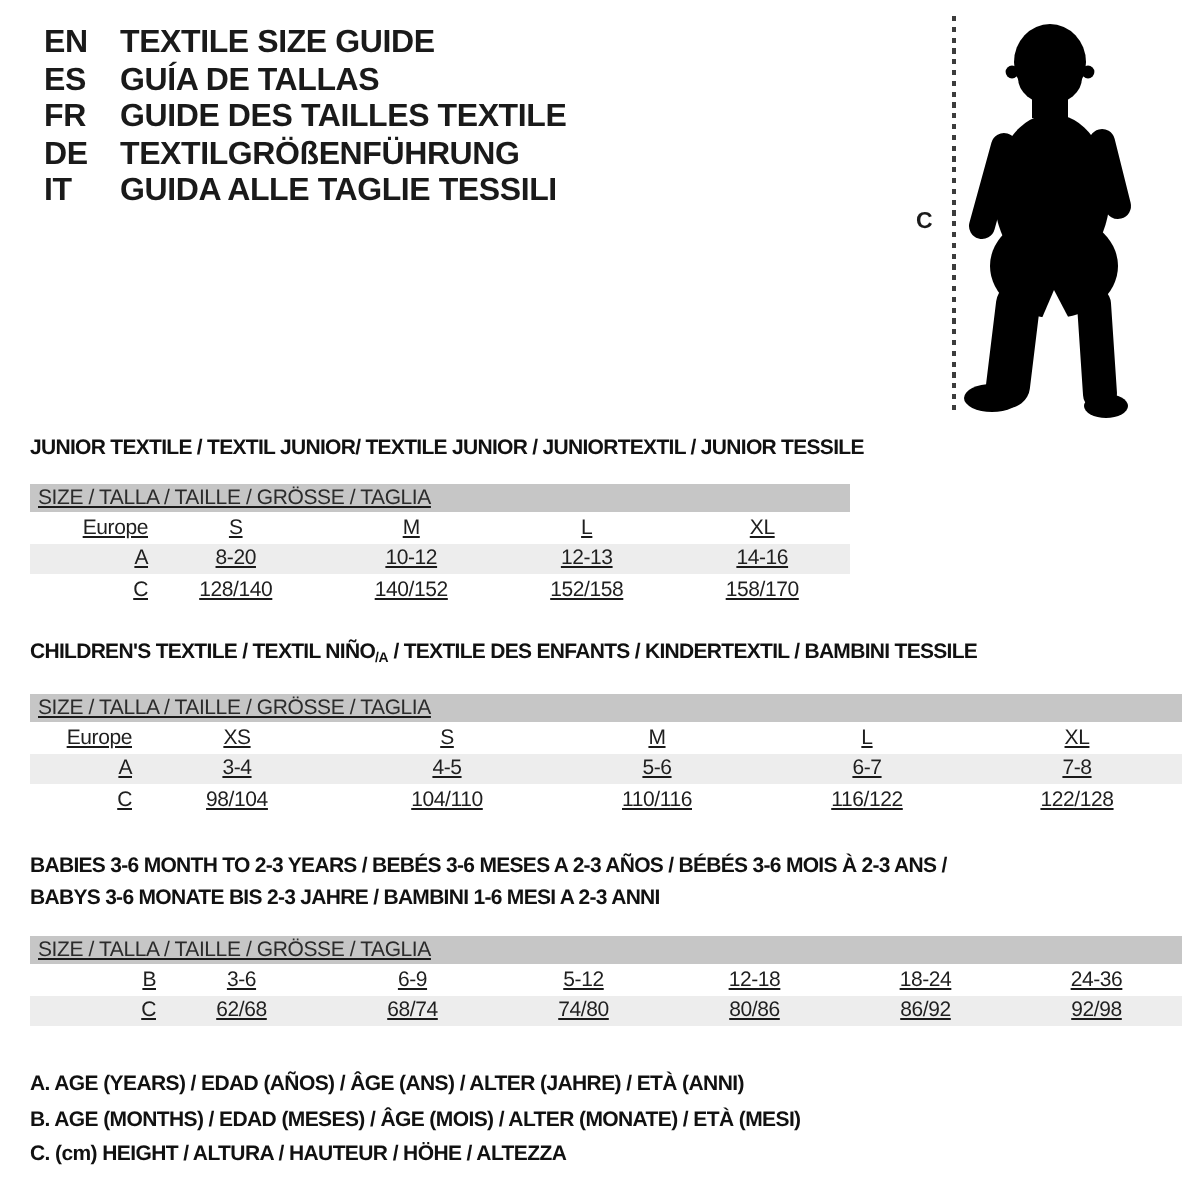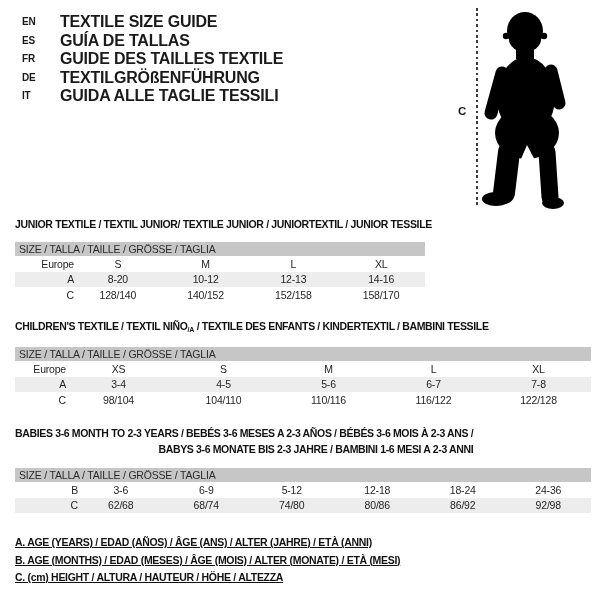--- a/index.html
+++ b/index.html
@@ -3,46 +3,46 @@
 <meta charset="utf-8">
 <style>
   html,body{margin:0;padding:0;background:#fff;}
   .page{
     position:relative;width:600px;height:600px;background:#ffffff;overflow:hidden;
     font-family:"Liberation Sans", sans-serif;color:#1a1a1a;
   }
   
   .langs{position:absolute;left:22px;top:13px;}
   .lang-row{display:flex;line-height:18.5px;}
-  .lang-code{width:38px;font-weight:700;font-size:10px;letter-spacing:-0.2px;}
+  .lang-code{width:38px;font-weight:700;font-size:16px;letter-spacing:-0.2px;}
   .lang-label{font-weight:700;font-size:16px;letter-spacing:-0.2px;white-space:nowrap;}
   
   .dotline{position:absolute;left:476px;top:8px;width:2px;height:198px;
     background:repeating-linear-gradient(to bottom,#3c3c3c 0 2.6px,transparent 2.6px 5.4px);}
   .c-label{position:absolute;left:458px;top:105px;font-weight:700;font-size:11.5px;}
   .baby-svg{position:absolute;left:480px;top:5px;width:100px;height:205px;}
   
   .sec-title{position:absolute;font-weight:700;font-size:10.5px;letter-spacing:-0.35px;
     white-space:nowrap;color:#111;}
   .sub{font-size:7px;vertical-align:-2px;letter-spacing:-0.2px;}
   
-  .twrap{position:absolute;}
+  .twrap{position:absolute;text-decoration:underline;}
   .size-bar{height:14px;line-height:14px;background:#c6c6c6;font-size:10.5px;
     padding-left:4px;color:#2b2b2b;letter-spacing:-0.2px;white-space:nowrap;}
   table.size-table{width:100%;border-collapse:collapse;table-layout:fixed;}
   table.size-table td{font-size:10.5px;color:#1f1f1f;text-align:center;height:15.5px;
     padding:0;letter-spacing:-0.2px;white-space:nowrap;}
   table.size-table td.lbl{text-align:right;padding-left:3px;}
   table.size-table tr:nth-child(even){background:#ededed;}
   .t1 td.lbl{width:56px;}
   .t2 td.lbl{width:48px;}
   .t3 td.lbl{width:60px;}
   
   .notes{position:absolute;left:15px;top:534px;font-weight:700;font-size:10.5px;
-    letter-spacing:-0.3px;line-height:17.5px;white-space:nowrap;color:#111;text-decoration:underline;}
+    letter-spacing:-0.3px;line-height:17.5px;white-space:nowrap;color:#111;}
 </style>
 </head>
 <body>
 
 <div class="page">
 
   <div class="langs">
     <div class="lang-row">
       <span class="lang-code">EN</span>
       <span class="lang-label">TEXTILE SIZE GUIDE</span>
@@ -151,21 +151,21 @@
         <td>98/104</td>
         <td>104/110</td>
         <td>110/116</td>
         <td>116/122</td>
         <td>122/128</td>
       </tr>
     </tbody>
       </table>
   </div>
 
-  <div class="sec-title" style="left:15px;top:426px;line-height:15.5px;text-align:right;">
+  <div class="sec-title" style="left:15px;top:426px;line-height:15.5px;">
     <div>BABIES 3-6 MONTH TO 2-3 YEARS / BEBÉS 3-6 MESES A 2-3 AÑOS / BÉBÉS 3-6 MOIS À 2-3 ANS /</div>
     <div>BABYS 3-6 MONATE BIS 2-3 JAHRE / BAMBINI 1-6 MESI A 2-3 ANNI</div>
   </div>
   <div class="twrap" style="left:15px;top:468px;width:576px;">
     <div class="size-bar">SIZE / TALLA / TAILLE / GRÖSSE / TAGLIA</div>
     <table class="size-table t3">
       <tbody>
           <tr>
         <td class="lbl">B</td>
         <td>3-6</td>

